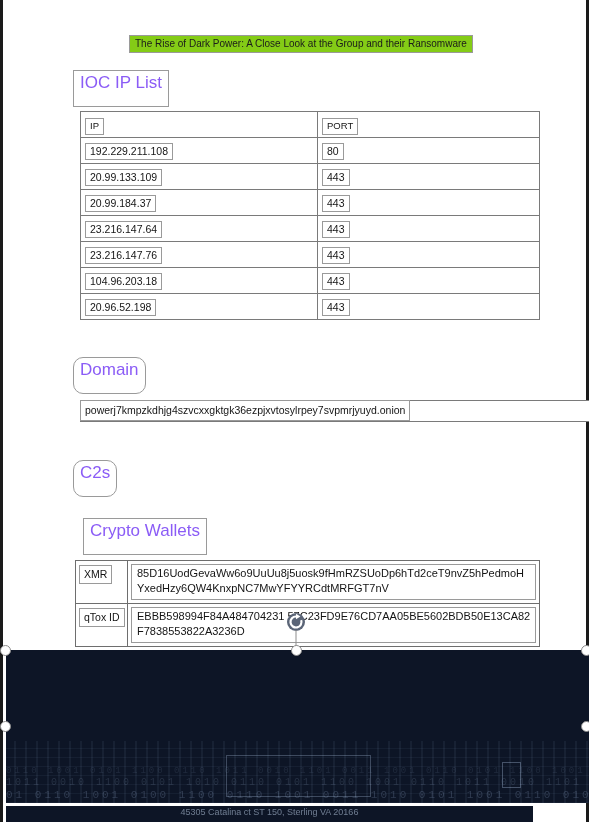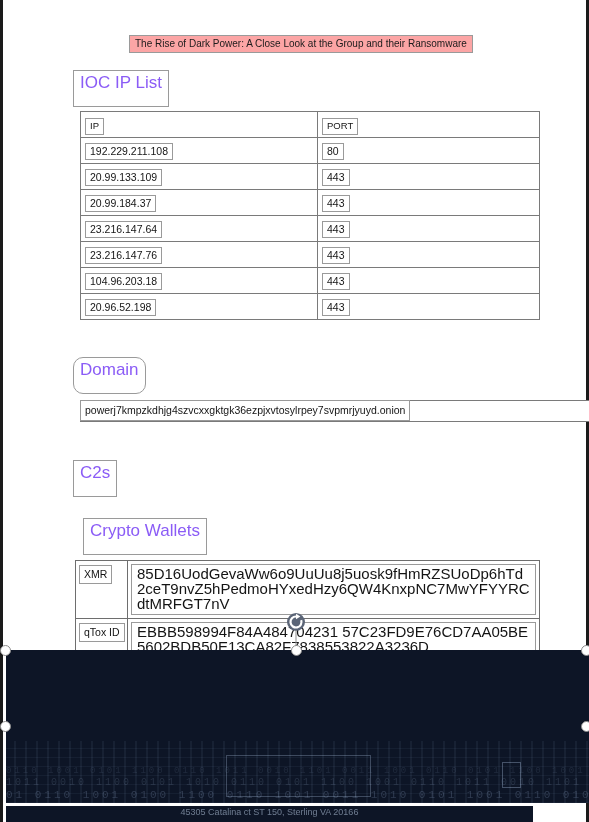--- a/index.html
+++ b/index.html
@@ -23,38 +23,38 @@
     position:absolute;left:126px;top:33px;
   }
   .doc-title{
     display:inline-block;
     border:1px solid #9a9a9a;
     padding:2px 5px 3px 5px;
     font-size:10px;
     line-height:11px;
     color:#1b1b1b;
     white-space:nowrap;
-    background:#fca5a5;
+    background:#84cc16;
   }
 
   
   .heading{
     position:absolute;
     display:inline-block;
     border:1px solid #9a9a9a;
     background:#fff;
     color:#8b5cf6;
     font-size:17px;
     line-height:21px;
     padding:1px 6px 13px 6px;
     white-space:nowrap;
   }
   #h-ioc{left:70px;top:70px;}
   #h-domain{left:70px;top:357px;border-radius:10px;}
-  #h-c2s{left:70px;top:460px;}
+  #h-c2s{left:70px;top:460px;border-radius:10px;}
   #h-wallets{left:80px;top:518px;}
 
   
   .ip-table{
     position:absolute;
     left:77px;top:111px;
     width:459px;
     border-collapse:collapse;
     table-layout:fixed;
   }
@@ -124,21 +124,21 @@
     font-size:10.5px;
     line-height:14px;
     color:#141414;
     white-space:nowrap;
     background:#fff;
   }
   .wvalue{
     display:block;
     border:1px solid #9a9a9a;
     padding:1px 4px 3px 5px;
-    font-size:15px;
+    font-size:11px;
     line-height:15px;
     color:#141414;
     background:#fff;
     word-break:break-all;
   }
 
   
   .footer-obj{
     position:absolute;
     left:3px;top:650px;

